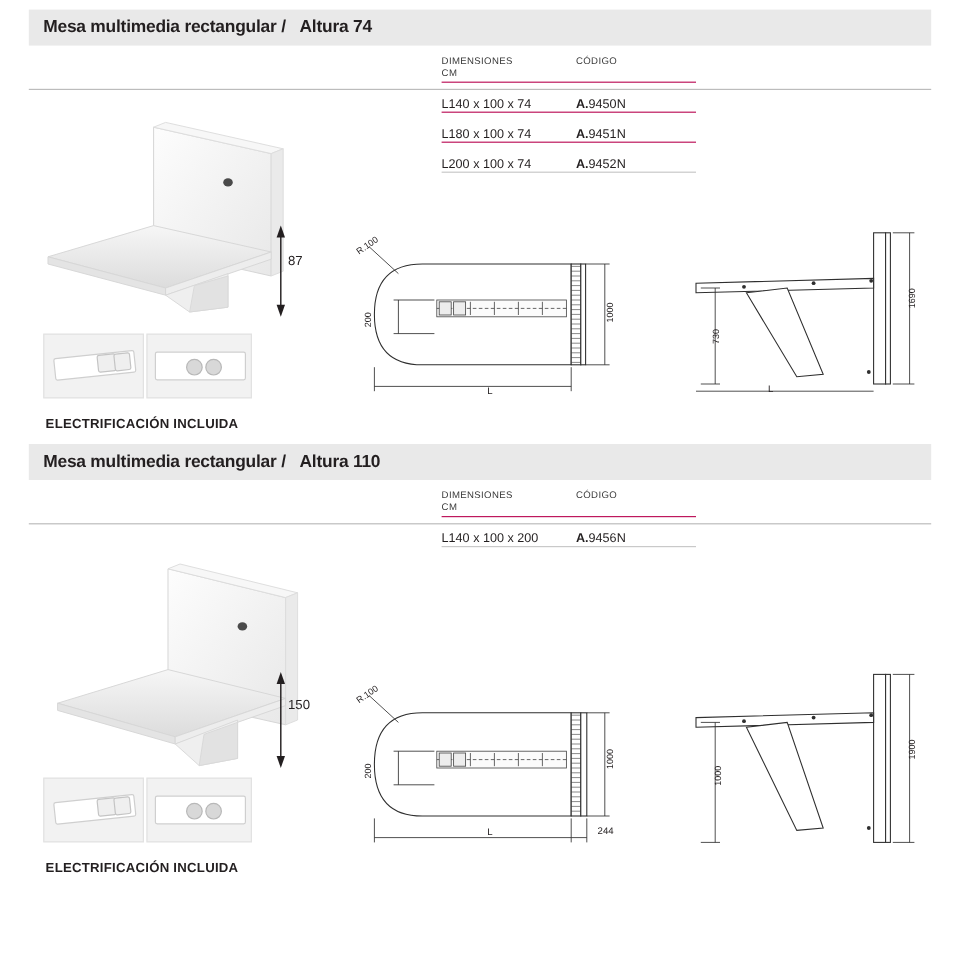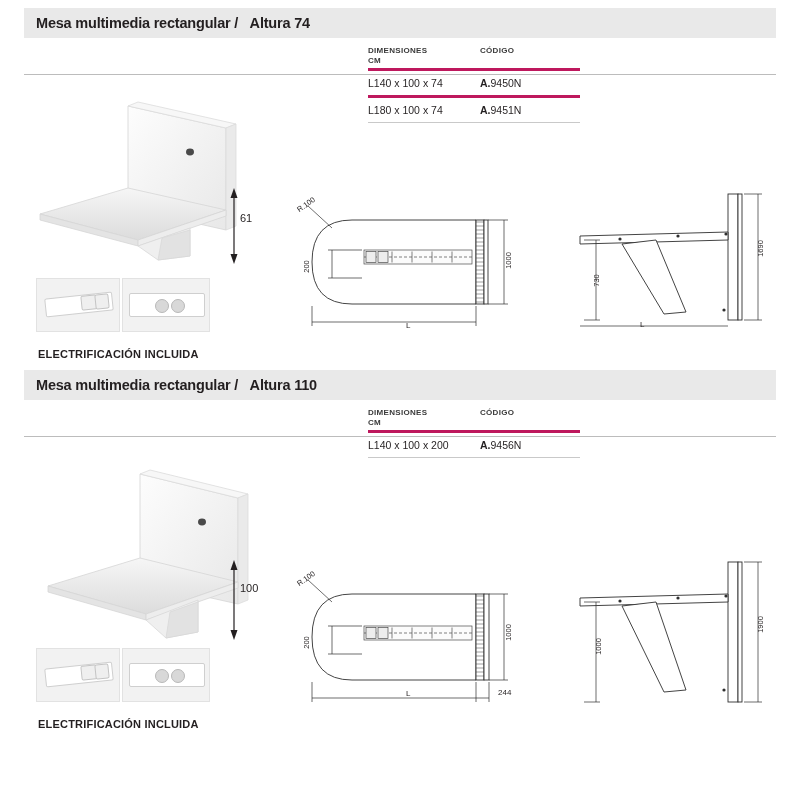--- a/index.html
+++ b/index.html
@@ -64,27 +64,26 @@
     display: flex;
     padding-bottom: 2px;
   }
   .spec-head .col-dim { width: 112px; }
   .spec-head .col-code { width: 100px; }
   .spec-head .lbl {
     font-size: 8px;
     letter-spacing: 0.3px;
     color: #3a3a3a;
     line-height: 10px;
-    font-weight: bold;
   }
   .spec-row {
     display: flex;
-    align-items: center;
+    align-items: flex-end;
     height: 24px;
-    border-top: 3px solid #be185d;
+    border-top: 1px solid #be185d;
     font-size: 10.5px;
   }
   .spec-row .col-dim { width: 112px; color: #231f20; }
   .spec-row .col-code { width: 100px; }
   .spec-row .col-code b { font-weight: bold; }
 
   
   .elec-caption {
     position: absolute;
     font-size: 11px;
@@ -147,20 +146,24 @@
           <div class="lbl">CÓDIGO</div>
         </div>
       </div>
       <div class="spec-row">
         <div class="col-dim">L140 x 100 x 74</div>
         <div class="col-code"><b>A.</b><span>9450N</span></div>
       </div>
       <div class="spec-row">
         <div class="col-dim">L180 x 100 x 74</div>
         <div class="col-code"><b>A.</b><span>9451N</span></div>
+      </div>
+      <div class="spec-row">
+        <div class="col-dim">L200 x 100 x 74</div>
+        <div class="col-code"><b>A.</b><span>9452N</span></div>
       </div>
       <div style="border-top:1px solid #c9c9c9; width:212px;"></div>
     </div>
 
     <div class="dwg" style="left:30px; top:80px;">
       <svg width="250" height="190" viewBox="0 0 250 190">
         <defs>
           <linearGradient id="g1a" x1="0" y1="0" x2="1" y2="1">
             <stop offset="0%" stop-color="#fdfdfd"></stop>
               <stop offset="100%" stop-color="#e8e8e8"></stop>
@@ -186,21 +189,21 @@
       </svg>
     </div>
 
     <div class="dwg" style="left:224px; top:178px;">
       <svg width="60" height="80" viewBox="0 0 60 80">
         <line x1="10" y1="6" x2="10" y2="74" stroke="#231f20" stroke-width="1.2"></line>
         <polygon points="10,2 6.5,12 13.5,12" fill="#231f20"></polygon>
         <polygon points="10,78 6.5,68 13.5,68" fill="#231f20"></polygon>
       </svg>
     </div>
-    <div style="position:absolute; left:240px; top:204px; font-size:11px;">61</div>
+    <div style="position:absolute; left:240px; top:204px; font-size:11px;">87</div>
 
     <div class="dwg" style="left:292px; top:180px;">
       <svg width="250" height="150" viewBox="0 0 250 150">
         <g stroke="#2f2f2f" fill="none" stroke-width="0.9">
 
           <path d="M60,32 L184,32 L184,116 L60,116 Q20,116 20,74 Q20,32 60,32 Z" fill="#ffffff"></path>
 
           <rect x="184" y="32" width="8" height="84" fill="#ffffff"></rect>
           <rect x="192" y="32" width="4" height="84" fill="#ffffff"></rect>
         </g>
@@ -368,21 +371,21 @@
       </svg>
     </div>
 
     <div class="dwg" style="left:224px; top:188px;">
       <svg width="60" height="84" viewBox="0 0 60 84">
         <line x1="10" y1="6" x2="10" y2="78" stroke="#231f20" stroke-width="1.2"></line>
         <polygon points="10,2 6.5,12 13.5,12" fill="#231f20"></polygon>
         <polygon points="10,82 6.5,72 13.5,72" fill="#231f20"></polygon>
       </svg>
     </div>
-    <div style="position:absolute; left:240px; top:212px; font-size:11px;">100</div>
+    <div style="position:absolute; left:240px; top:212px; font-size:11px;">150</div>
 
     <div class="dwg" style="left:292px; top:200px;">
       <svg width="250" height="150" viewBox="0 0 250 150">
         <g stroke="#2f2f2f" fill="none" stroke-width="0.9">
           <path d="M60,24 L184,24 L184,110 L60,110 Q20,110 20,67 Q20,24 60,24 Z" fill="#ffffff"></path>
           <rect x="184" y="24" width="8" height="86" fill="#ffffff"></rect>
           <rect x="192" y="24" width="5" height="86" fill="#ffffff"></rect>
         </g>
         <g stroke="#3a3a3a" stroke-width="0.5">
           <line x1="184" y1="26" x2="192" y2="26"></line>

